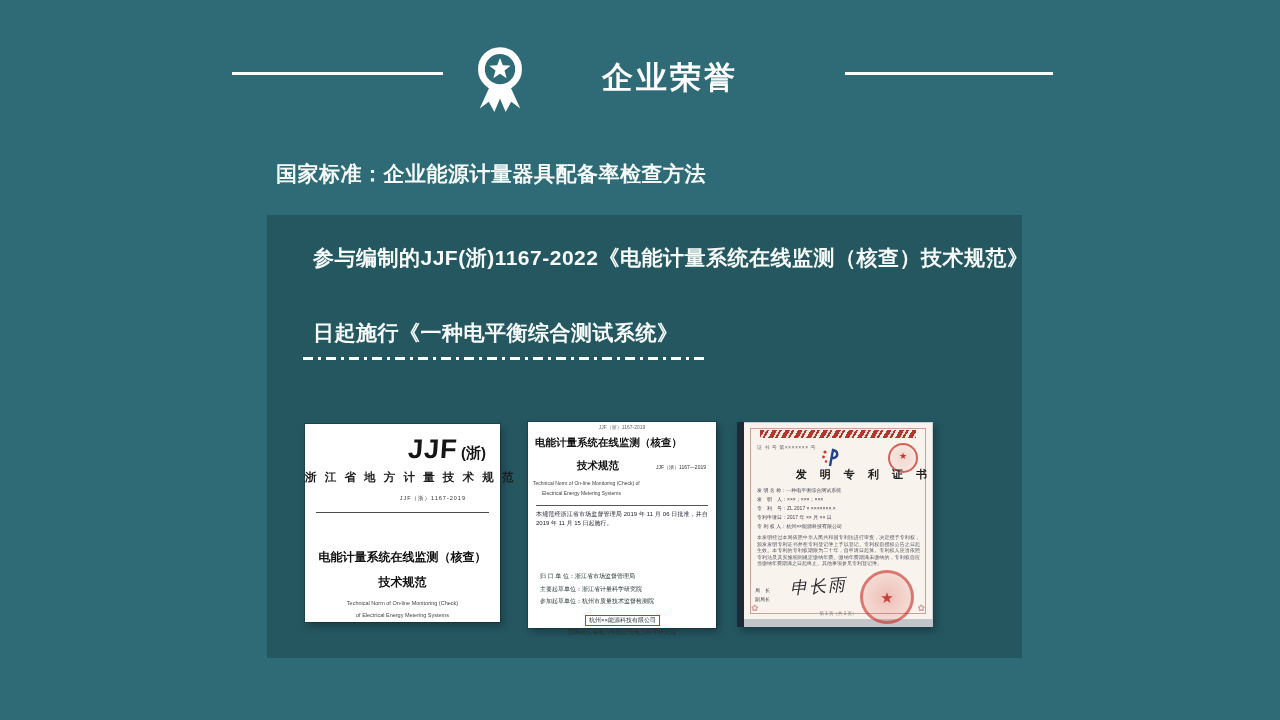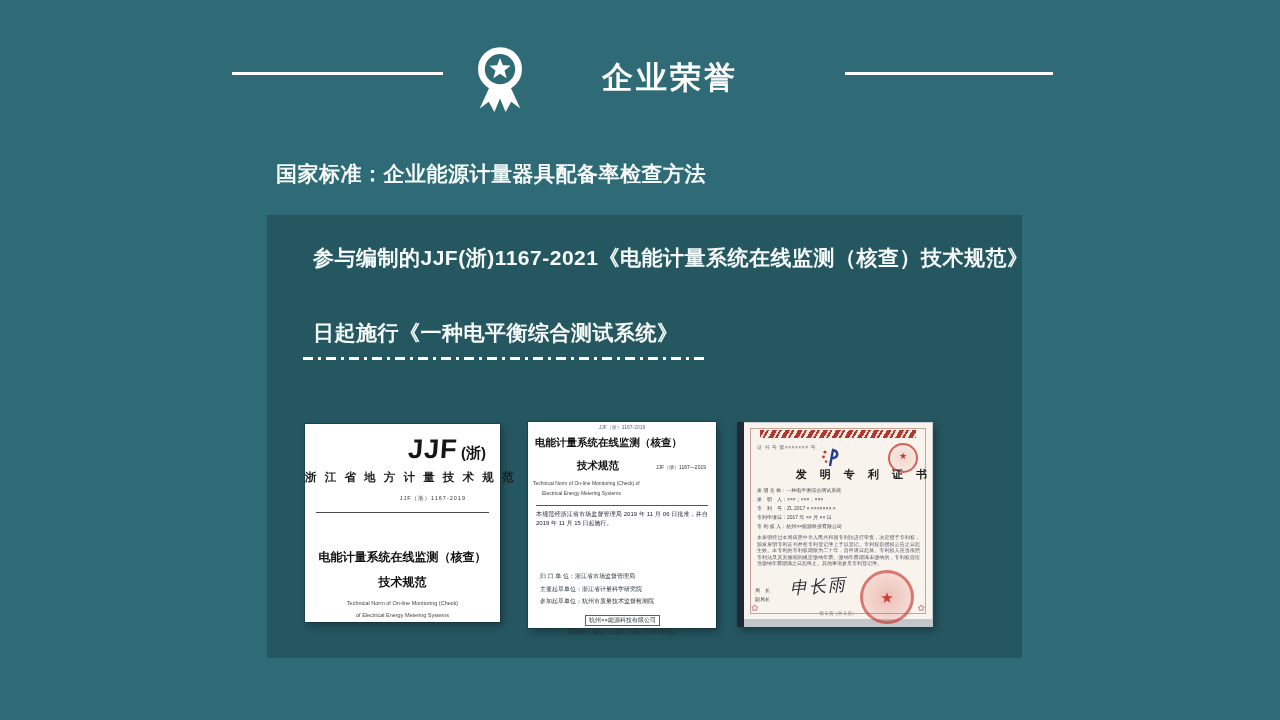--- a/index.html
+++ b/index.html
@@ -95,21 +95,21 @@
 
   <div class="abs page-title" style="left:602px;top:57px;">企业荣誉</div>
 
   <div class="abs hline" style="left:845px;top:72px;width:208px;"></div>
 </div>
 
 <div class="abs slide-text" style="left:276px;top:160px;">国家标准：企业能源计量器具配备率检查方法</div>
 
 <div class="abs panel" style="left:267px;top:215px;width:755px;height:443px;"></div>
 
-<div class="abs slide-text" style="left:313px;top:244px;">参与编制的JJF(浙)1167-2021《电能计量系统在线监测（核查）技术规范》</div>
+<div class="abs slide-text" style="left:313px;top:244px;">参与编制的JJF(浙)1167-2022《电能计量系统在线监测（核查）技术规范》</div>
 <div class="abs slide-text" style="left:313px;top:319px;">日起施行《一种电平衡综合测试系统》</div>
 <div class="abs dashdot" style="left:303px;top:357px;width:406px;"></div>
 
 <div class="abs cert" style="left:305px;top:424px;width:195px;height:198px;">
   <div class="c1-logo">
     <span class="jjf">JJF</span><span class="zhe">(浙)</span>
   </div>
   <div class="c1-org">浙 江 省 地 方 计 量 技 术 规 范</div>
   <div class="c1-code">JJF（浙）1167-2019</div>
   <div class="c1-rule"></div>

